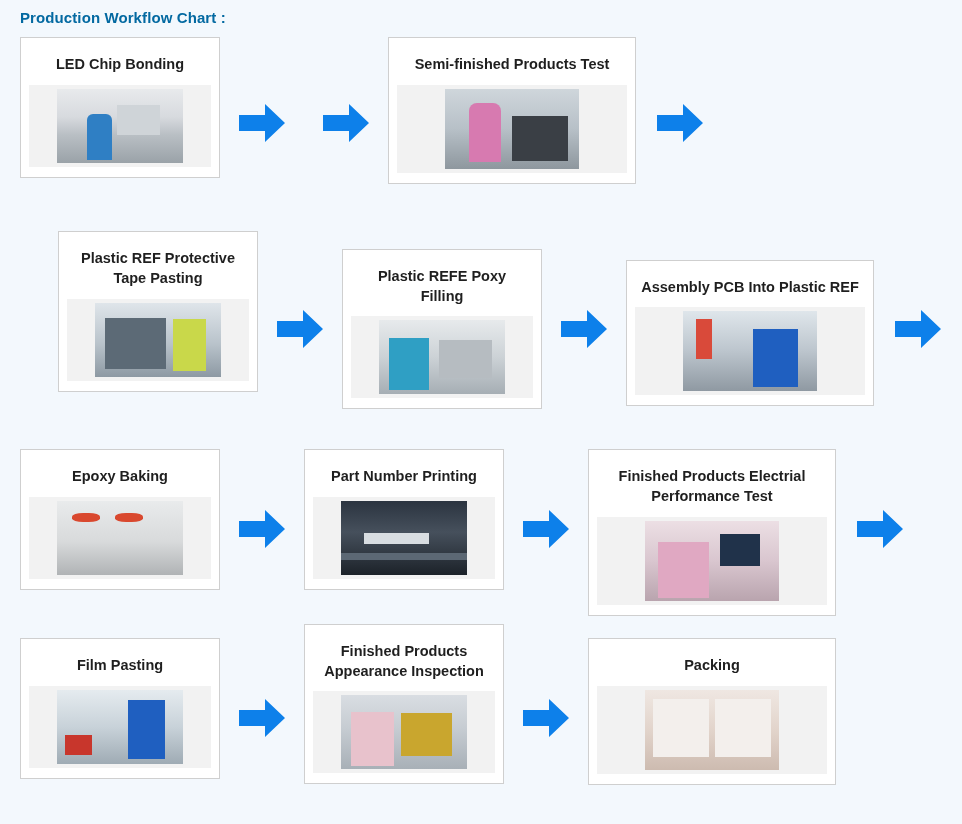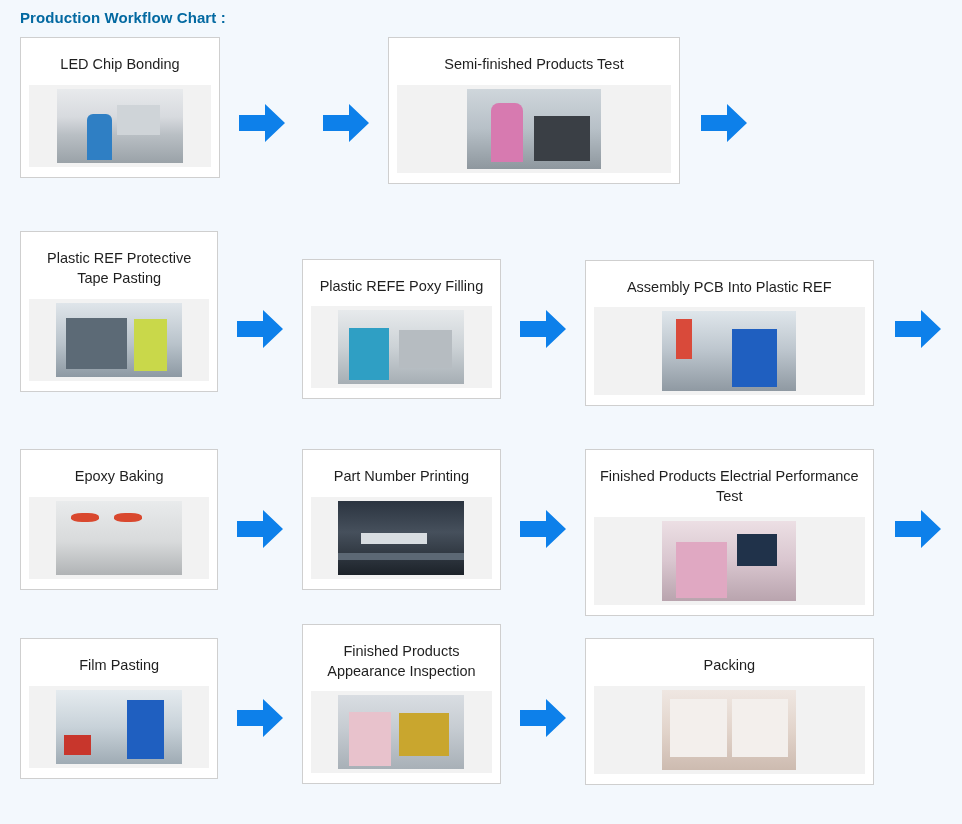--- a/index.html
+++ b/index.html
@@ -23,43 +23,43 @@
   #workflow {
     padding: 8px 0 0 0;
   }
   .wf-row {
     display: flex;
     flex-direction: row;
     align-items: flex-start;
     padding-left: 20px;
   }
   .row-1 { margin-top: 3px; }
-  .row-2 { margin-top: 22px; }
+  .row-2 { margin-top: 22px; justify-content: flex-end; }
   .row-3 { margin-top: 22px; }
   .row-4 { margin-top: 22px; }
 
   .card {
     background: #ffffff;
     border: 1px solid #cfcfcf;
     box-sizing: border-box;
     display: flex;
     flex-direction: column;
     align-items: center;
     padding: 10px 8px 10px 8px;
   }
   .card-narrow { width: 200px; }
-  .card-wide  { width: 292px; }
+  .card-wide  { width: 248px; }
 
   .card-title {
     font-size: 14.5px;
     color: #1f1f1f;
     text-align: center;
     line-height: 1.37;
     padding: 7px 4px 0 4px;
-    font-weight: 400;
+    font-weight: 700;
   }
   .card-imgbox {
     margin-top: 10px;
     width: 100%;
     background: #f2f2f2;
     display: flex;
     align-items: center;
     justify-content: center;
     height: 82px;
   }

